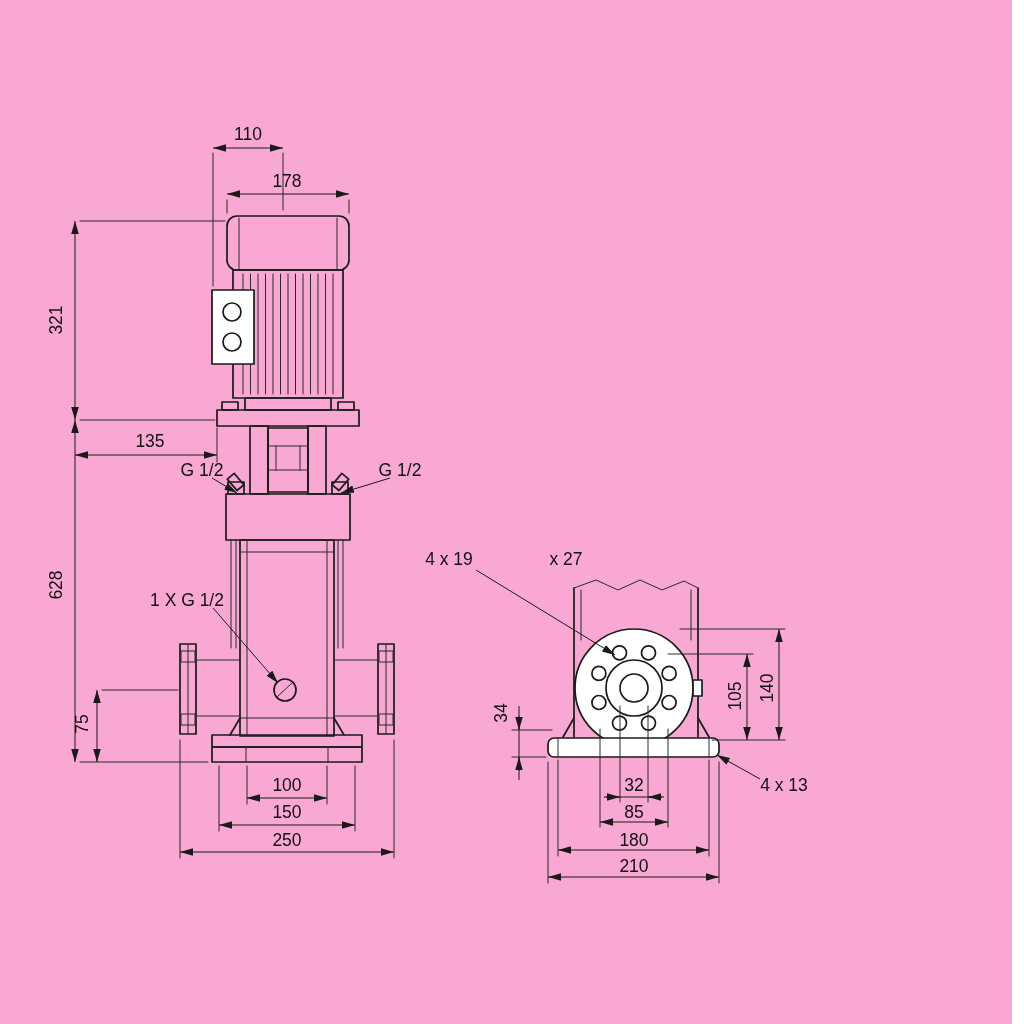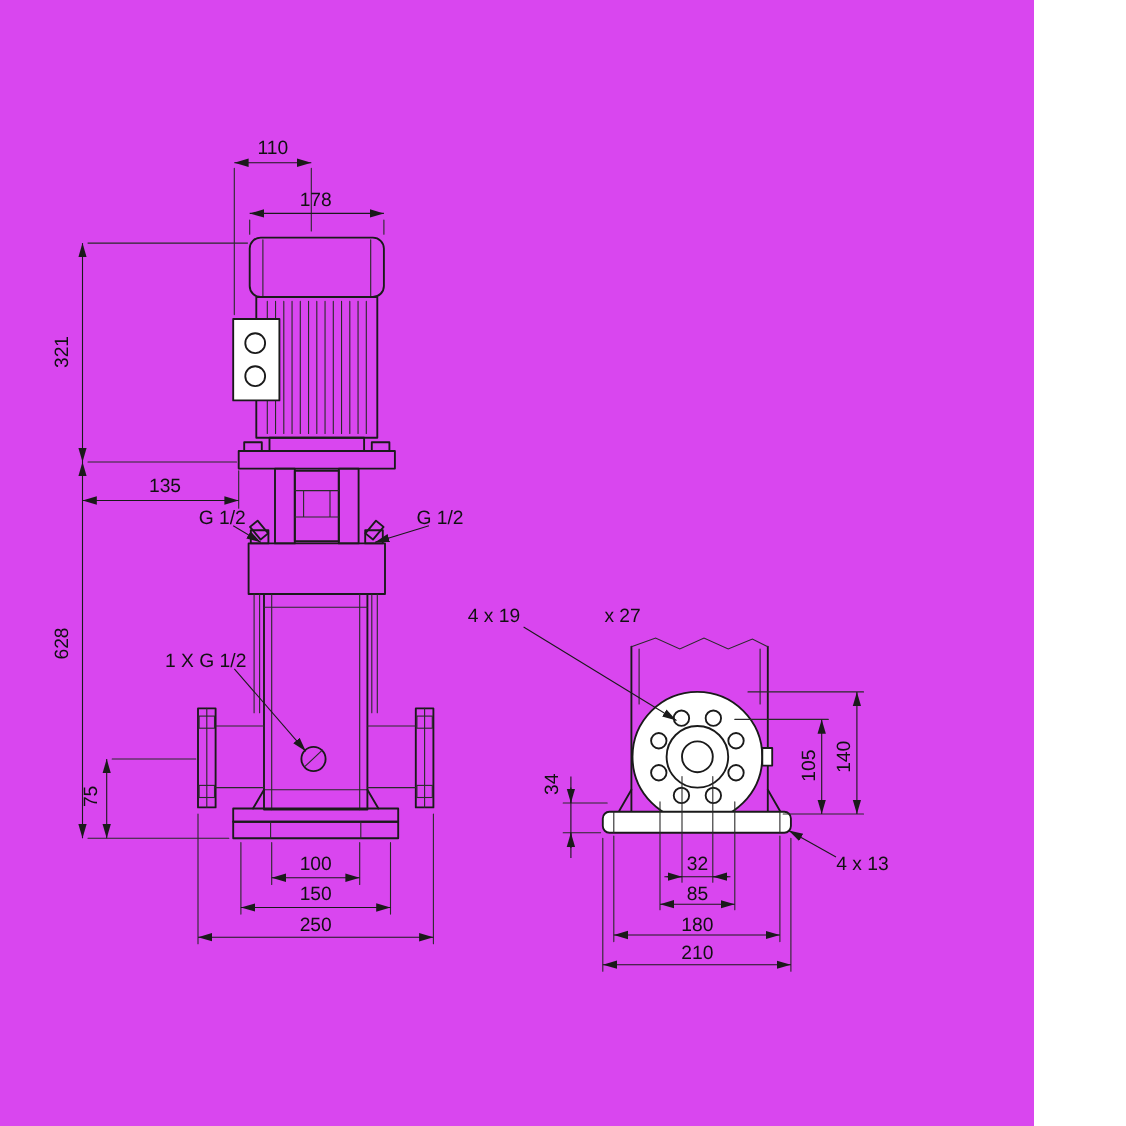--- a/index.html
+++ b/index.html
@@ -1,16 +1,16 @@
 <!DOCTYPE html>
 <html><head>
 <meta charset="utf-8">
 <style>
   html,body { margin:0; padding:0; background:#fff; }
-  .canvas { position:relative; width:940px; height:1024px; background:#d946ef; overflow:hidden; }
+  .canvas { position:relative; width:1012px; height:1024px; background:#f9a8d4; overflow:hidden; }
   svg { display:block; }
   .obj  { fill:none; stroke:#1a1a1a; stroke-width:1.7; stroke-linejoin:round; stroke-linecap:round; }
   .objf { fill:#ffffff; stroke:#1a1a1a; stroke-width:1.7; stroke-linejoin:round; }
   .thin { fill:none; stroke:#2a2a2a; stroke-width:1; stroke-linecap:round; }
   .dim  { fill:none; stroke:#1a1a1a; stroke-width:1; }
   .ldr  { fill:none; stroke:#1a1a1a; stroke-width:1; }
   text  { font: 17.5px "Liberation Sans", sans-serif; fill:#111; }
   .mid  { text-anchor:middle; }
   .arrh { fill:#1a1a1a; }
 </style>

